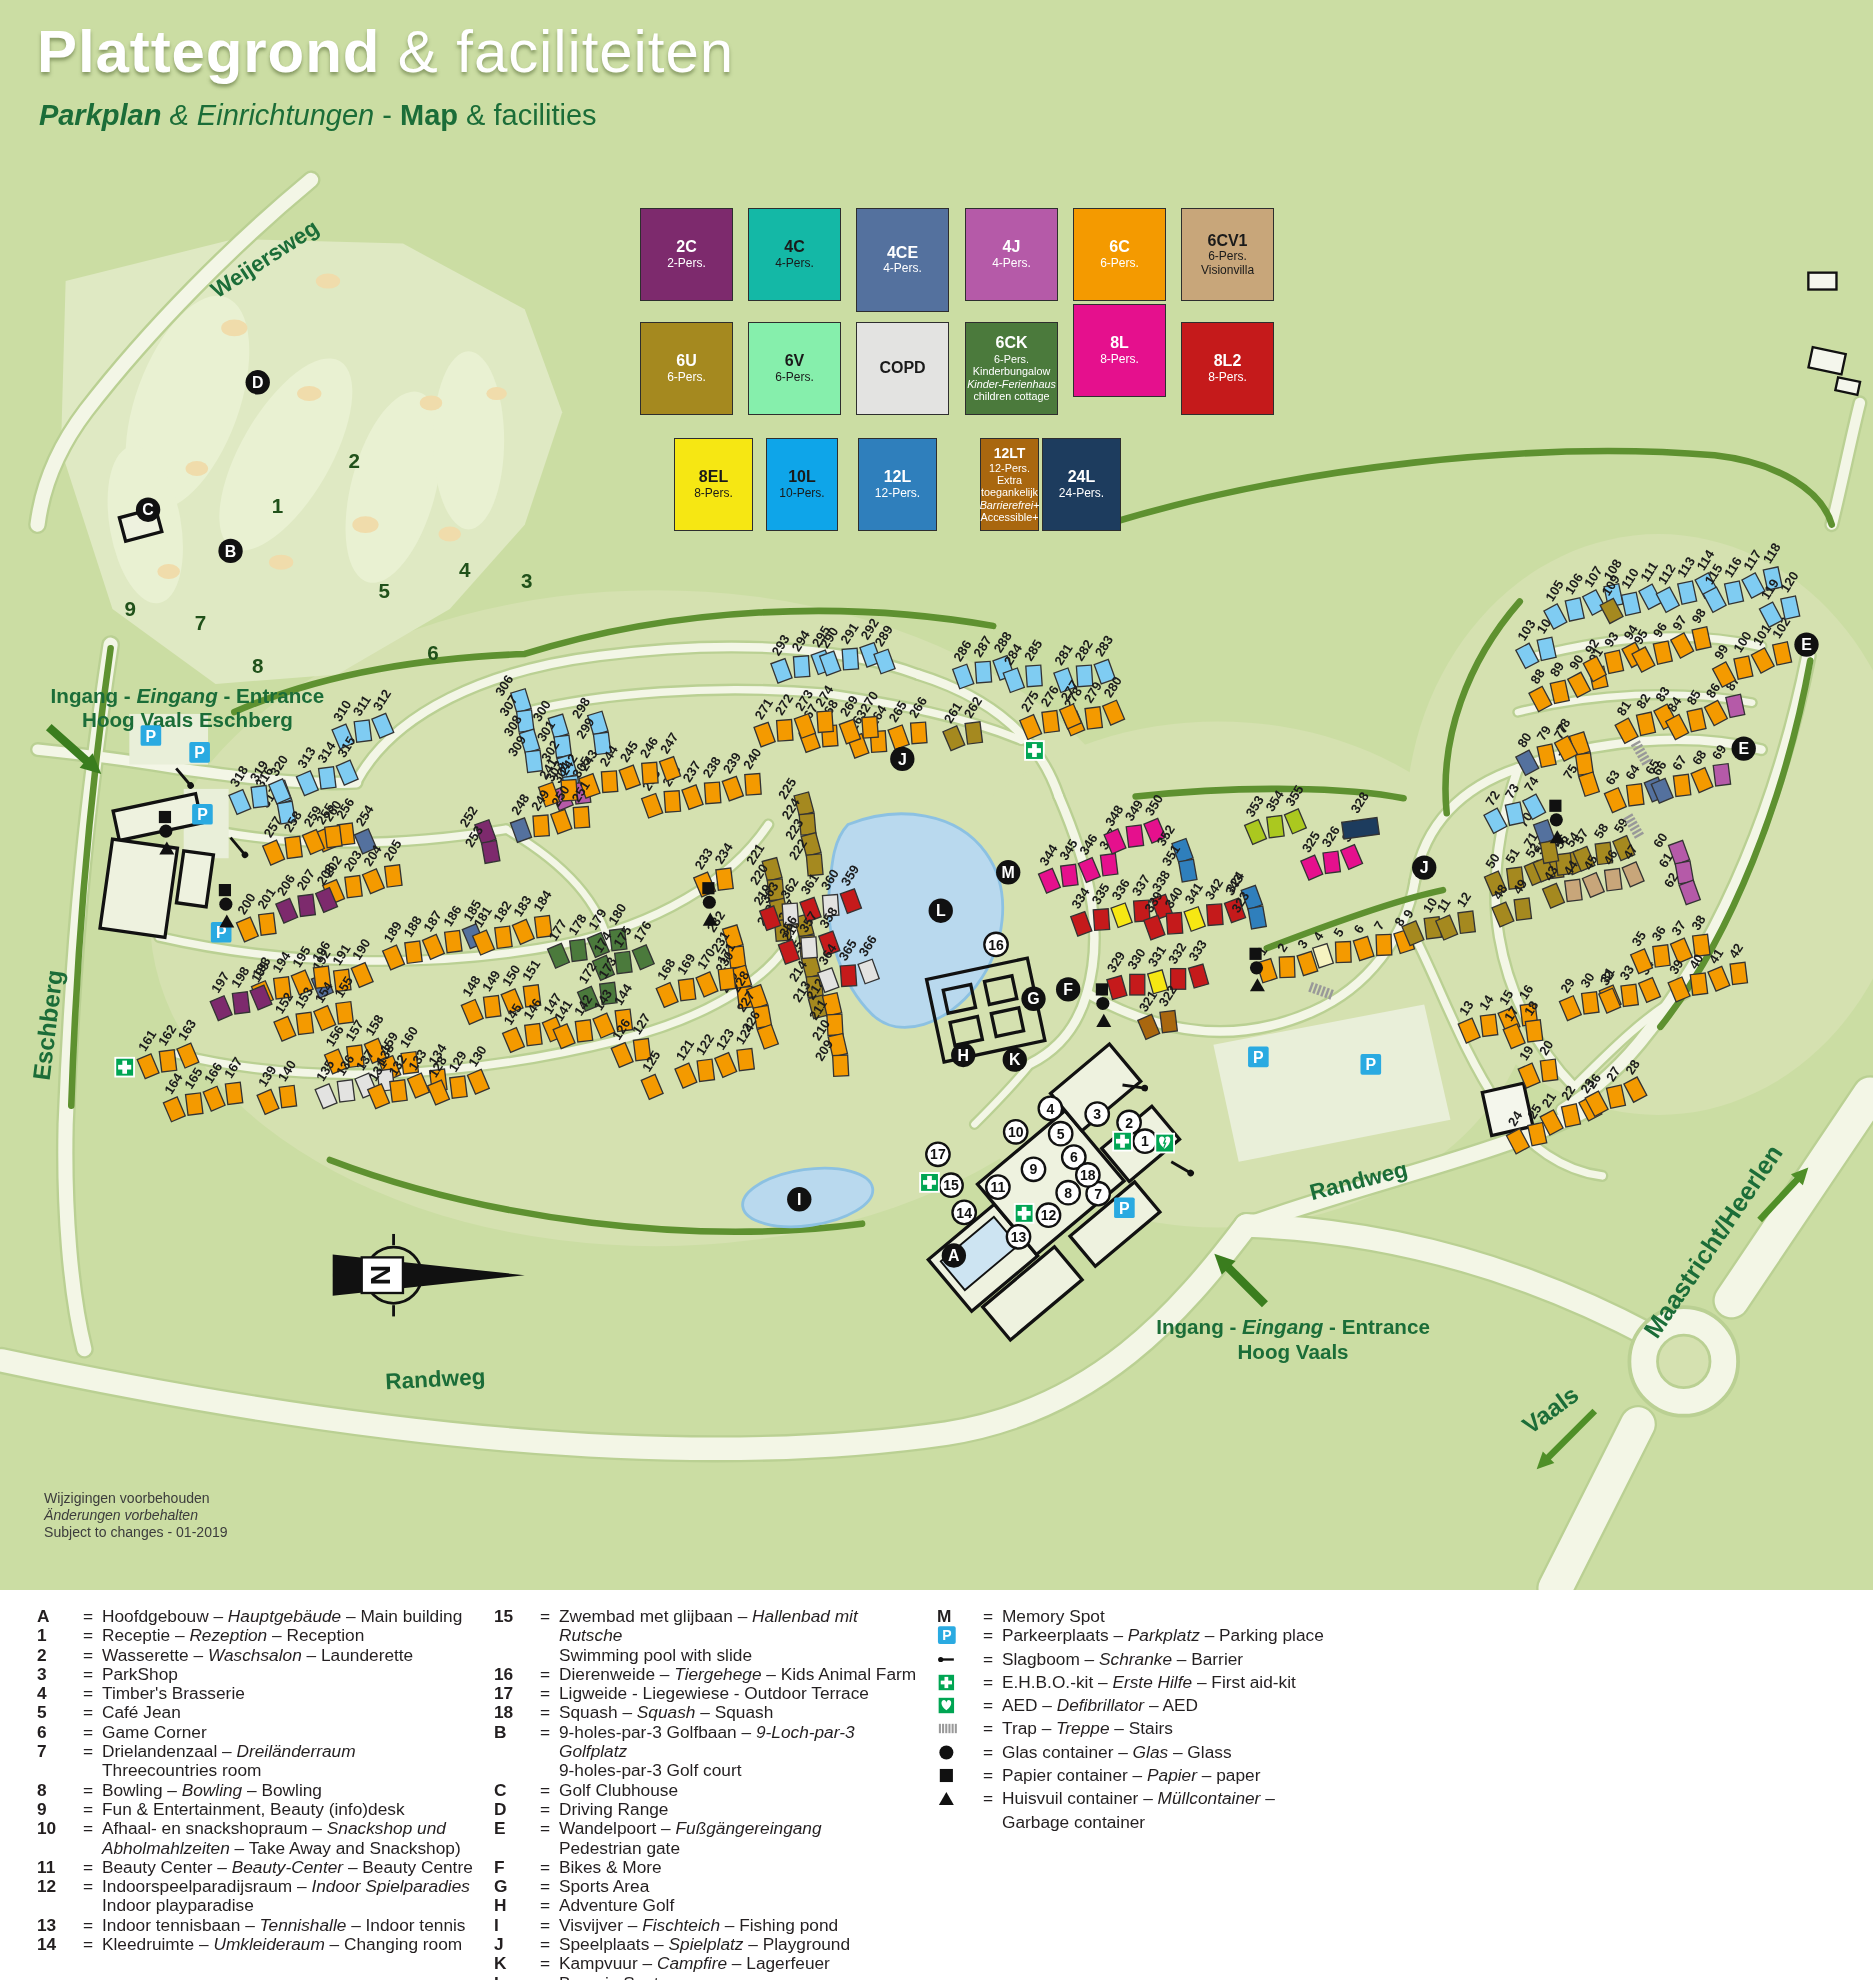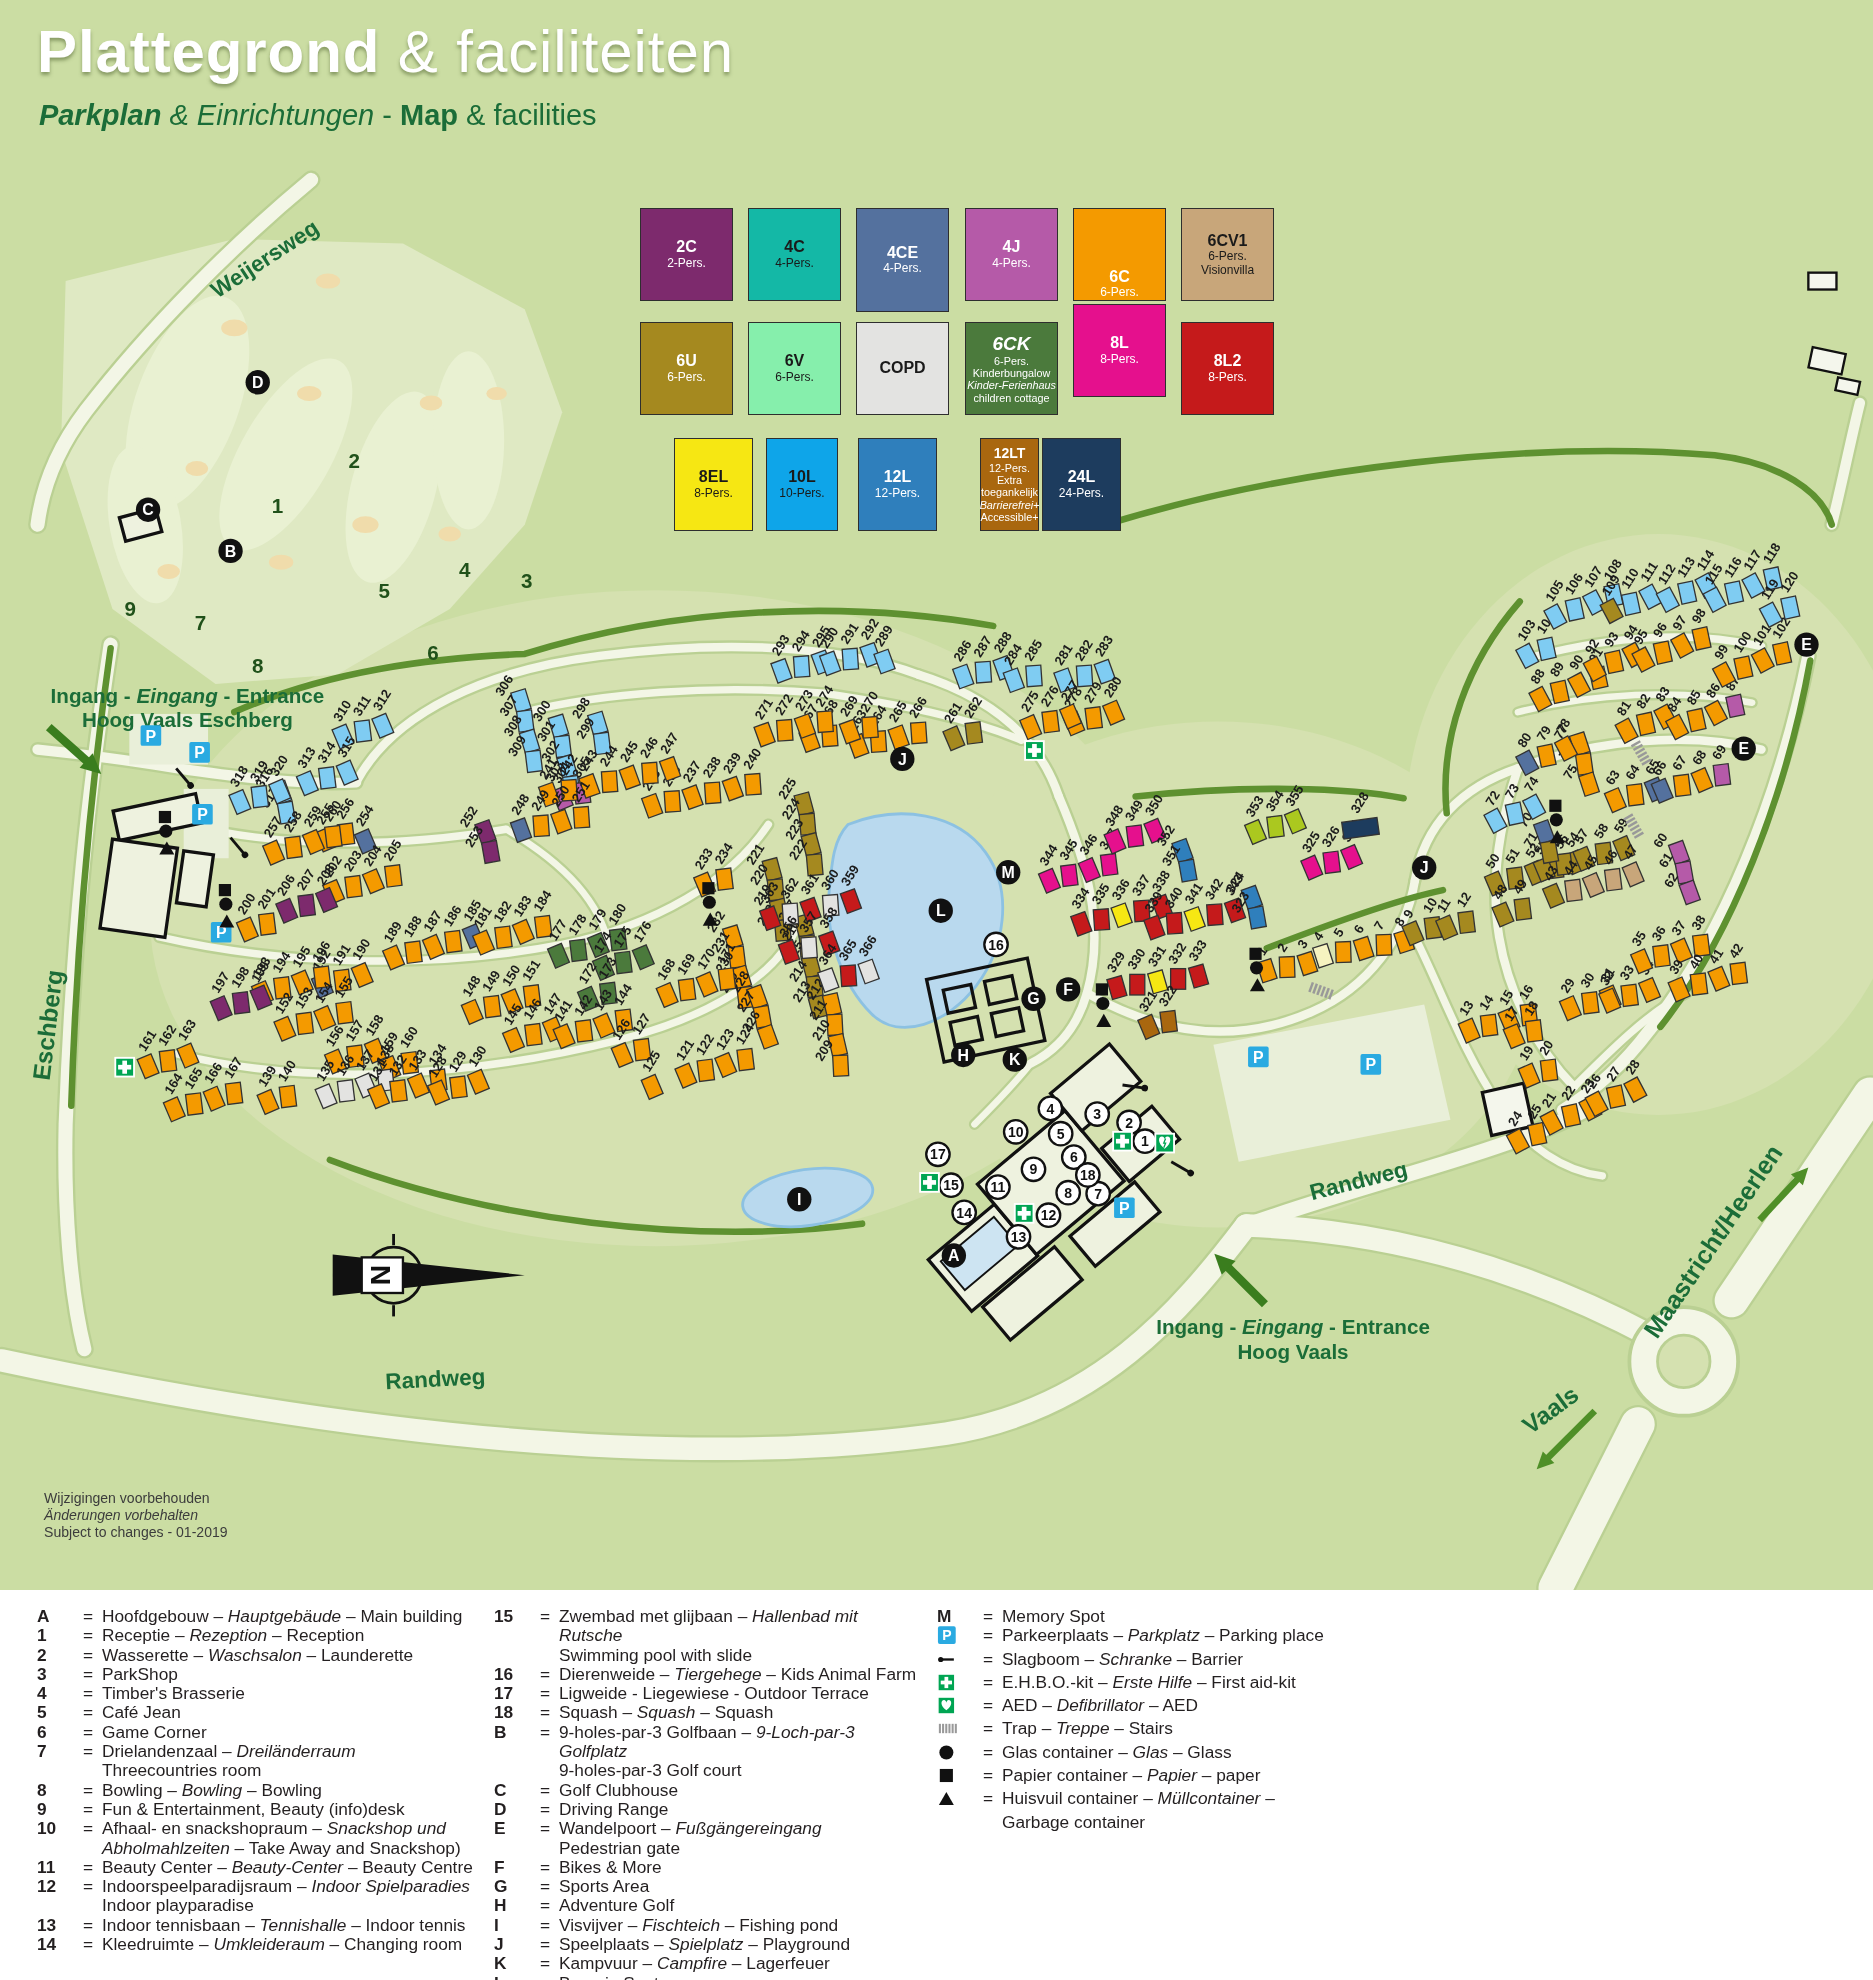--- a/index.html
+++ b/index.html
@@ -1463,41 +1463,41 @@
           <div class="sub">4-Pers.</div>
         </div>
         <div class="tile" style="left: 856px; top: 208px; width: 93px; height: 104px; background: rgb(84, 113, 158); color: rgb(255, 255, 255);">
           <div class="code">4CE</div>
           <div class="sub">4-Pers.</div>
         </div>
         <div class="tile" style="left: 965px; top: 208px; width: 93px; height: 93px; background: rgb(181, 90, 168); color: rgb(255, 255, 255);">
           <div class="code">4J</div>
           <div class="sub">4-Pers.</div>
         </div>
-        <div class="tile" style="left: 1073px; top: 208px; width: 93px; height: 93px; background: rgb(244, 154, 0); color: rgb(255, 255, 255); justify-content: flex-end;">
+        <div class="tile" style="left: 1073px; top: 208px; width: 93px; height: 93px; background: rgb(244, 154, 0); color: rgb(255, 255, 255);">
           <div class="code">6C</div>
           <div class="sub">6-Pers.</div>
         </div>
         <div class="tile" style="left: 1181px; top: 208px; width: 93px; height: 93px; background: rgb(200, 166, 122); color: rgb(26, 26, 26);">
           <div class="code">6CV1</div>
           <div class="sub">6-Pers. Visionvilla</div>
         </div>
         <div class="tile" style="left: 640px; top: 322px; width: 93px; height: 93px; background: rgb(165, 137, 31); color: rgb(255, 255, 255);">
           <div class="code">6U</div>
           <div class="sub">6-Pers.</div>
         </div>
         <div class="tile" style="left: 748px; top: 322px; width: 93px; height: 93px; background: #86efac; color: rgb(26, 26, 26);">
           <div class="code">6V</div>
           <div class="sub">6-Pers.</div>
         </div>
         <div class="tile" style="left: 856px; top: 322px; width: 93px; height: 93px; background: rgb(227, 227, 225); color: rgb(26, 26, 26);">
           <div class="code">COPD</div>
         </div>
         <div class="tile" style="left: 965px; top: 322px; width: 93px; height: 93px; background: rgb(75, 122, 60); color: rgb(255, 255, 255);">
-          <div class="code" style="font-size: 19px; font-style: italic;">6CK</div>
+          <div class="code" style="font-size: 16px;">6CK</div>
           <div class="xtra">6-Pers.</div>
           <div class="xtra"><span>Kinderbungalow</span></div>
           <div class="xtra"><span class="it">Kinder-Ferienhaus</span></div>
           <div class="xtra"><span>children cottage</span></div>
         </div>
         <div class="tile" style="left: 1073px; top: 304px; width: 93px; height: 93px; background: rgb(229, 16, 141); color: rgb(255, 255, 255);">
           <div class="code">8L</div>
           <div class="sub">8-Pers.</div>
         </div>
         <div class="tile" style="left: 1181px; top: 322px; width: 93px; height: 93px; background: rgb(197, 26, 27); color: rgb(255, 255, 255);">

